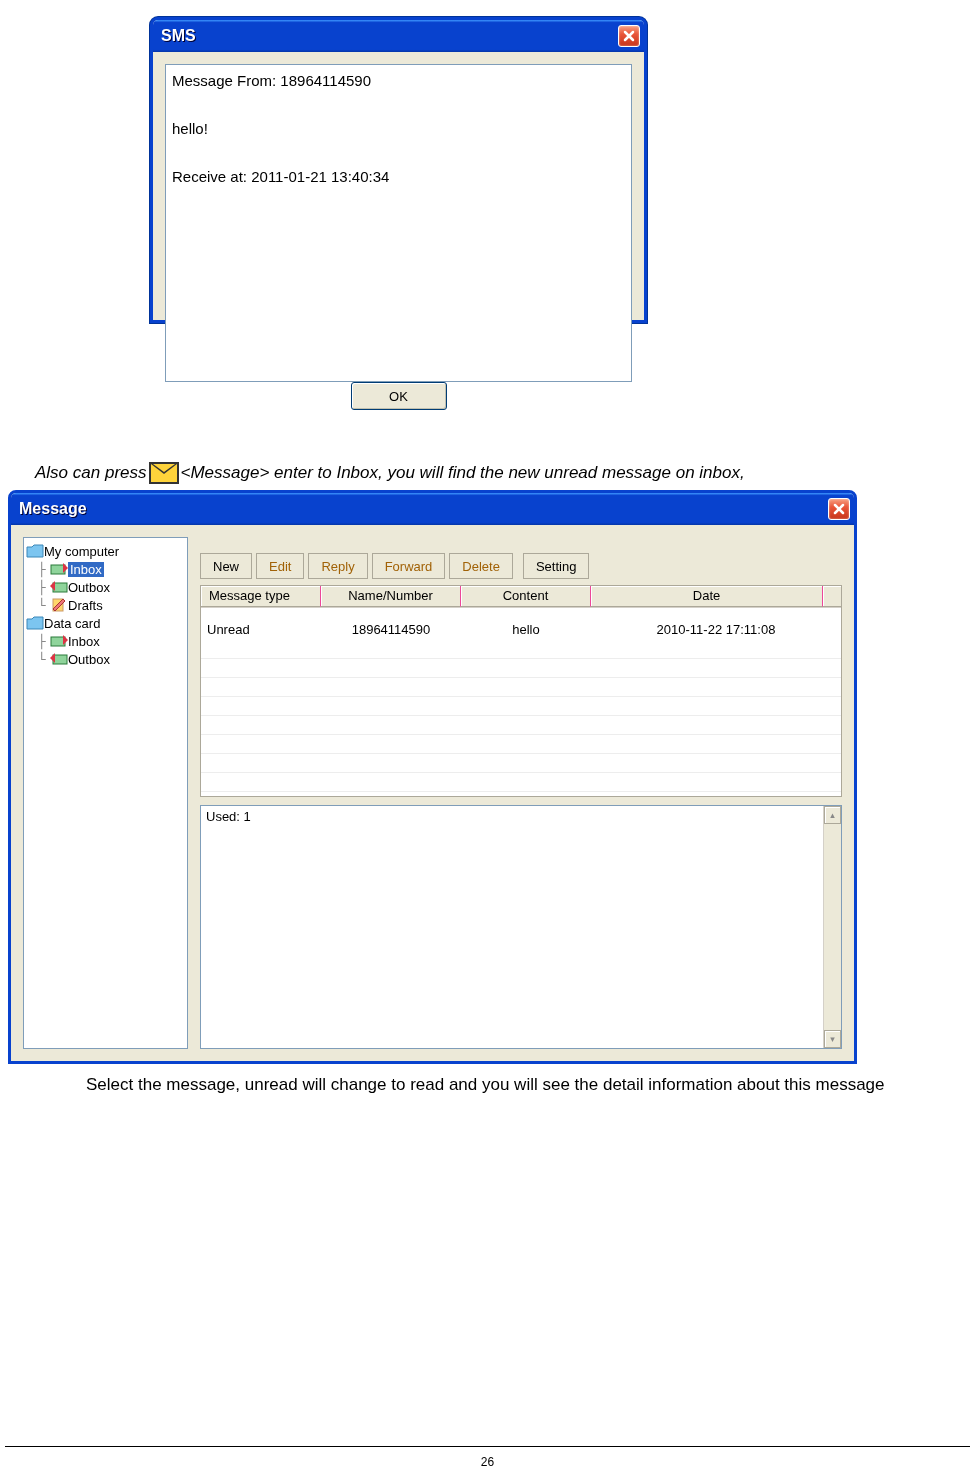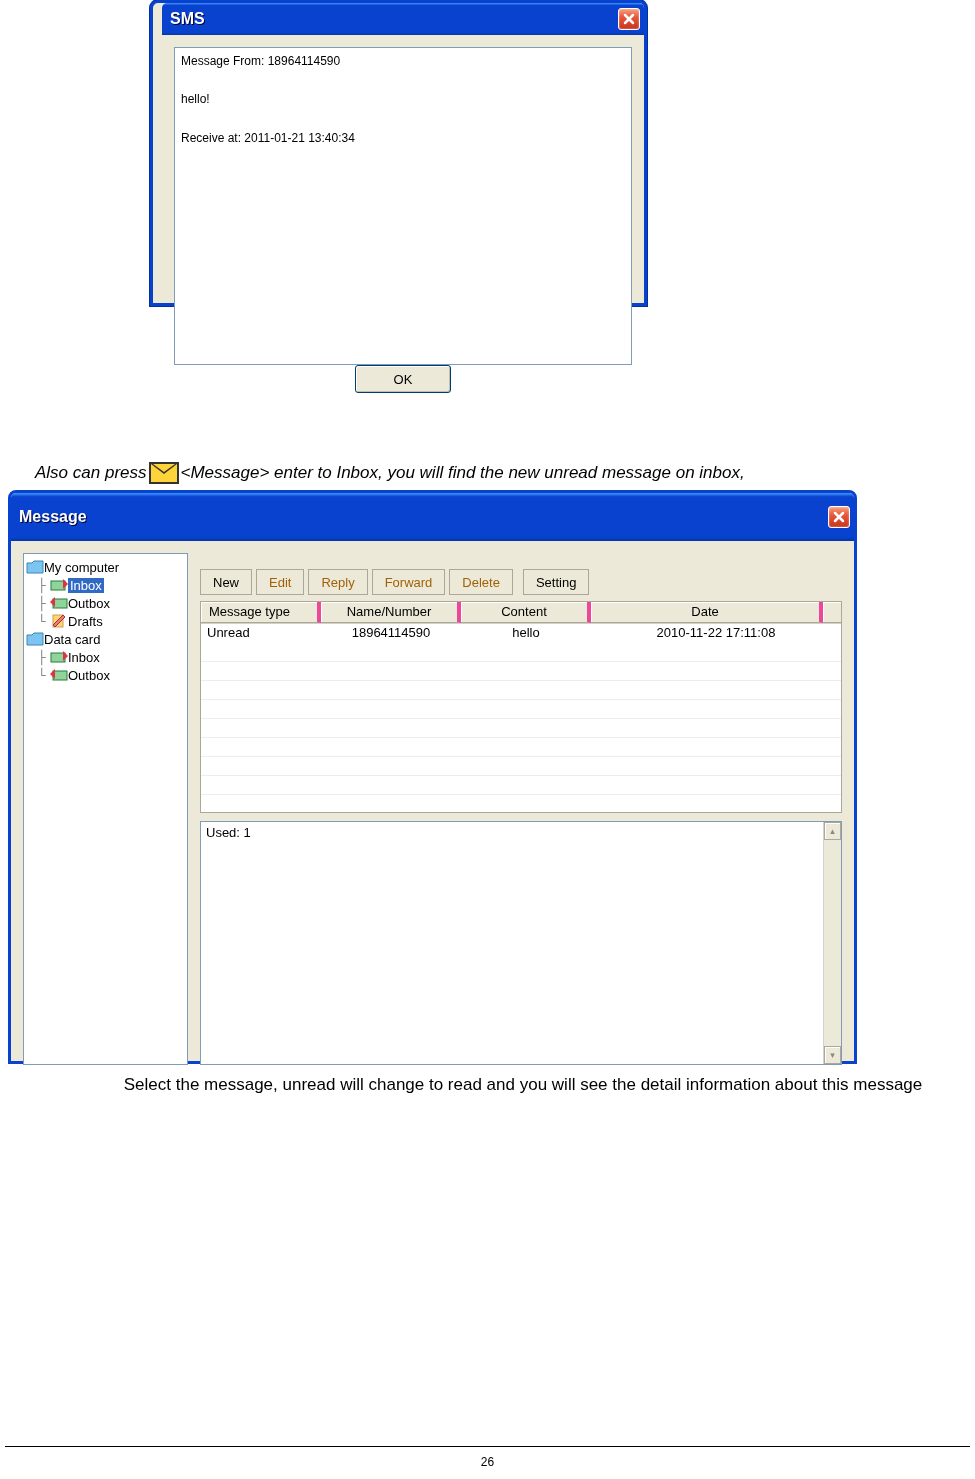--- a/index.html
+++ b/index.html
@@ -13,28 +13,27 @@
     .page {
       padding: 0 5px;
       position: relative;
       height: 100%;
     }
 
     
     .sms-dialog {
       position: absolute;
       left: 150px;
-      top: 0;
+      top: 17px;
       width: 497px;
       height: 306px;
       border: 3px solid #0842ce;
       border-radius: 8px 8px 0 0;
       background: #ece9d8;
       box-shadow: 0 0 0 1px #003399;
-      padding-left: 9px;
     }
     .titlebar-sms {
       height: 32px;
       background: linear-gradient(to bottom, #3d95ff 0%, #0842ce 8%, #0842ce 92%, #0536a8 100%);
       border-radius: 5px 5px 0 0;
       display: flex;
       align-items: center;
       padding: 0 4px 0 8px;
       justify-content: space-between;
     }
@@ -66,21 +65,21 @@
       height: calc(100% - 32px);
       display: flex;
       flex-direction: column;
     }
     .sms-textarea {
       flex: 0 0 318px;
       background: #fff;
       border: 1px solid #7f9db9;
       padding: 4px 6px;
       font-family: Tahoma, sans-serif;
-      font-size: 12px;
+      font-size: 15px;
       line-height: 1.6;
       white-space: pre-line;
     }
     .sms-ok-row {
       flex: 1;
       display: flex;
       align-items: center;
       justify-content: center;
     }
     .ok-btn {
@@ -140,21 +139,21 @@
       position: absolute;
       left: 8px;
       top: 490px;
       width: 849px;
       height: 574px;
       border: 3px solid #0842ce;
       border-radius: 8px 8px 0 0;
       background: #ece9d8;
     }
     .titlebar-msg {
-      height: 48px;
+      height: 32px;
       background: linear-gradient(to bottom, #3d95ff 0%, #0842ce 8%, #0842ce 92%, #0536a8 100%);
       border-radius: 5px 5px 0 0;
       display: flex;
       align-items: center;
       padding: 0 4px 0 8px;
       justify-content: space-between;
     }
     .titlebar-msg .title-text {
       color: #fff;
       font-weight: bold;
@@ -238,35 +237,36 @@
       height: 212px;
       overflow: hidden;
     }
     .msg-table-header {
       display: flex;
       height: 22px;
       border-bottom: 1px solid #d4d0c8;
     }
     .th {
       background: #ece9d8;
-      border-right: 4px solid #ec4899;
+      border-right: 1px solid #ec4899;
       border-bottom: 1px solid #aca899;
       font-family: Tahoma, sans-serif;
       font-size: 13px;
       padding: 2px 6px;
       text-align: center;
       box-shadow: inset 1px 1px 0 #fff;
     }
     .col-type { width: 120px; text-align: left; padding-left: 8px; }
     .col-name { width: 140px; }
     .col-content { width: 130px; }
     .col-date { flex: 1; }
     .col-scroll { width: 18px; border-right: none; }
     .msg-table-body {
       height: calc(100% - 22px);
+      margin-top: 13px;
     }
     .tr {
       display: flex;
       height: 19px;
       font-family: Tahoma, sans-serif;
       font-size: 13px;
     }
     .tr:nth-child(odd) { background: #fff; }
     .tr .td { padding: 1px 6px; }
     .tr .td.col-type { text-align: left; }
@@ -310,21 +310,20 @@
     }
 
     .para2 {
       position: absolute;
       left: 0px;
       top: 1074px;
       width: 960px;
       font-size: 17px;
       font-family: Arial, sans-serif;
       line-height: 1.35;
-      text-align: center;
     }
     .para2-line1 { text-indent: 86px; }
 
     .page-footer {
       position: absolute;
       bottom: 10px;
       left: 0;
       width: 100%;
     }
     .footer-line {

